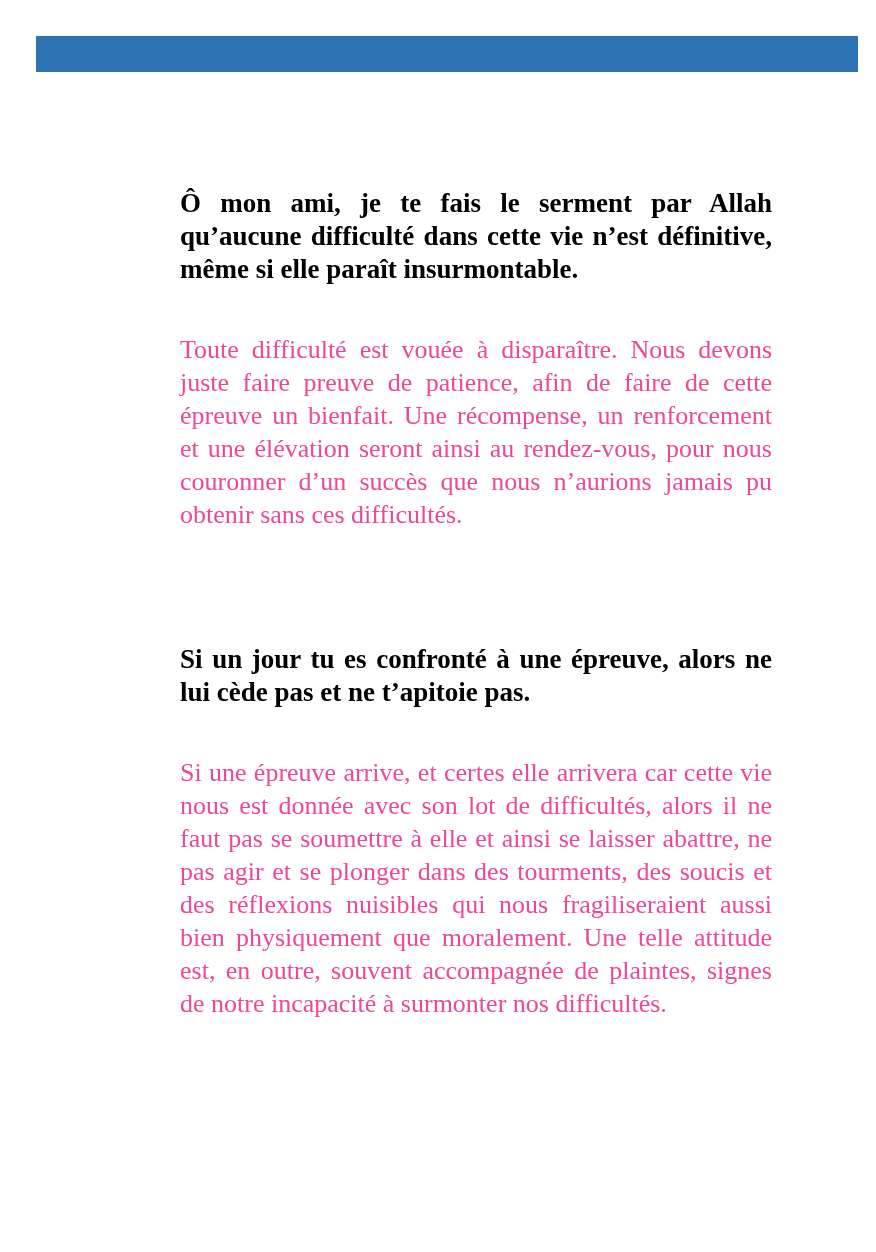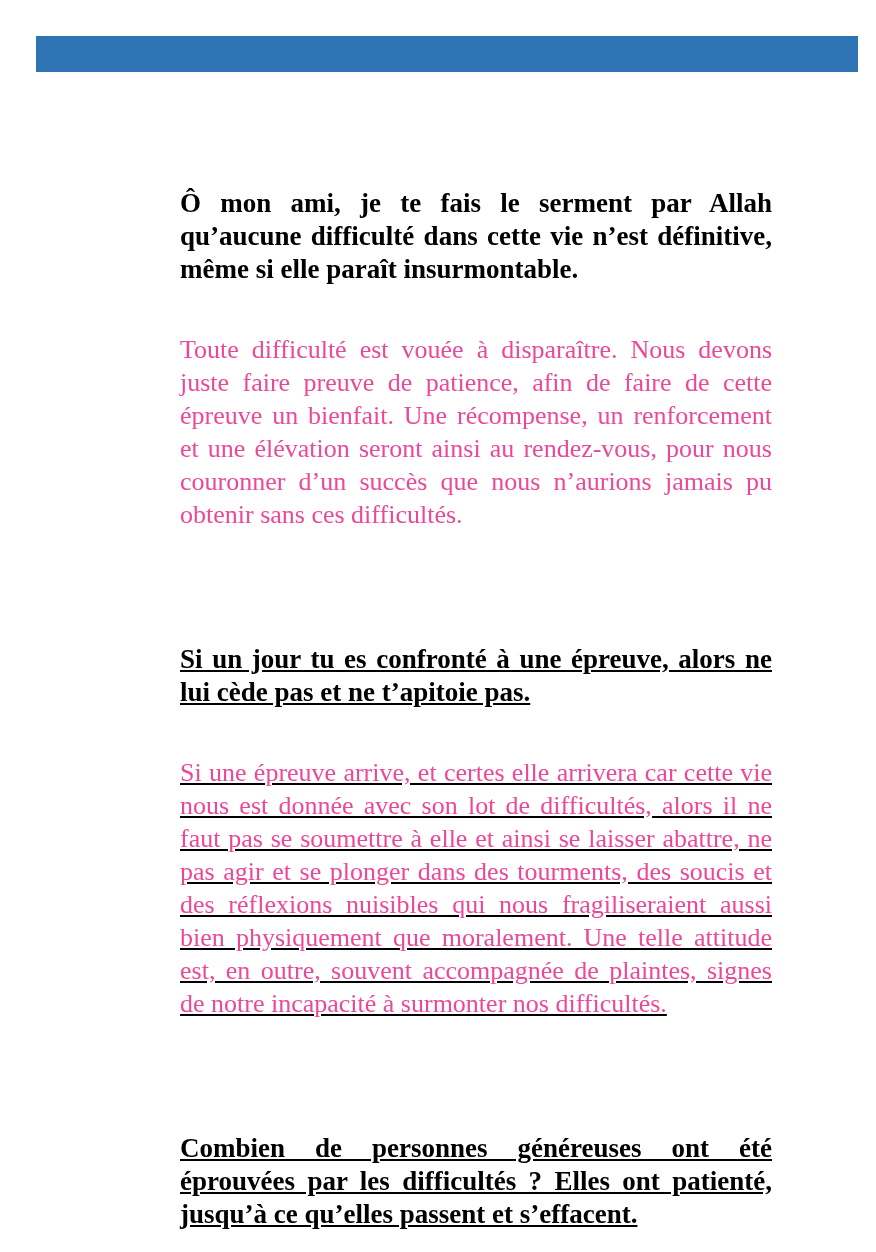--- a/index.html
+++ b/index.html
@@ -30,21 +30,20 @@
 
   .content {
     position: absolute;
     top: 97px;
     left: 90px;
     width: 700px;
   }
 
   .text-section + .text-section {
     margin-top: 40px;
-    text-decoration: underline;
   }
 
   .section-heading {
     font-family: "Liberation Serif", "DejaVu Serif", serif;
     font-size: 27px;
     line-height: 33px;
     font-weight: bold;
     color: #000000;
     text-align: justify;
     text-justify: inter-word;
@@ -86,21 +85,20 @@
       <h2 class="section-heading" data-bind="document.sections.0.heading">Ô mon ami, je te fais le serment par Allah qu’aucune difficulté dans cette vie n’est définitive, même si elle paraît insurmontable.</h2>
       <p class="body-paragraph" data-bind="document.sections.0.body">Toute difficulté est vouée à disparaître. Nous devons juste faire preuve de patience, afin de faire de cette épreuve un bienfait. Une récompense, un renforcement et une élévation seront ainsi au rendez-vous, pour nous couronner d’un succès que nous n’aurions jamais pu obtenir sans ces difficultés.</p>
     </section>
 
     <section class="text-section">
       <h2 class="section-heading" data-bind="document.sections.1.heading">Si un jour tu es confronté à une épreuve, alors ne lui cède pas et ne t’apitoie pas.</h2>
       <p class="body-paragraph" data-bind="document.sections.1.body">Si une épreuve arrive, et certes elle arrivera car cette vie nous est donnée avec son lot de difficultés, alors il ne faut pas se soumettre à elle et ainsi se laisser abattre, ne pas agir et se plonger dans des tourments, des soucis et des réflexions nuisibles qui nous fragiliseraient aussi bien physiquement que moralement. Une telle attitude est, en outre, souvent accompagnée de plaintes, signes de notre incapacité à surmonter nos difficultés.</p>
     </section>
 
     <section class="text-section">
-      <h2 class="section-heading" data-bind="document.sections.2.heading">Combien de personnes généreuses ont été éprouvées par les difficultés ? Elles ont patienté, jusqu’à ce qu’elles passent et s’effacent.</h2>
     </section>
 
   </main>
 
 
   <div class="edge-bar bottom" data-bind-style="backgroundColor:document.accent_color" style="background-color: rgb(46, 116, 181);"></div>
 
 </div>
 
 </body></html>

